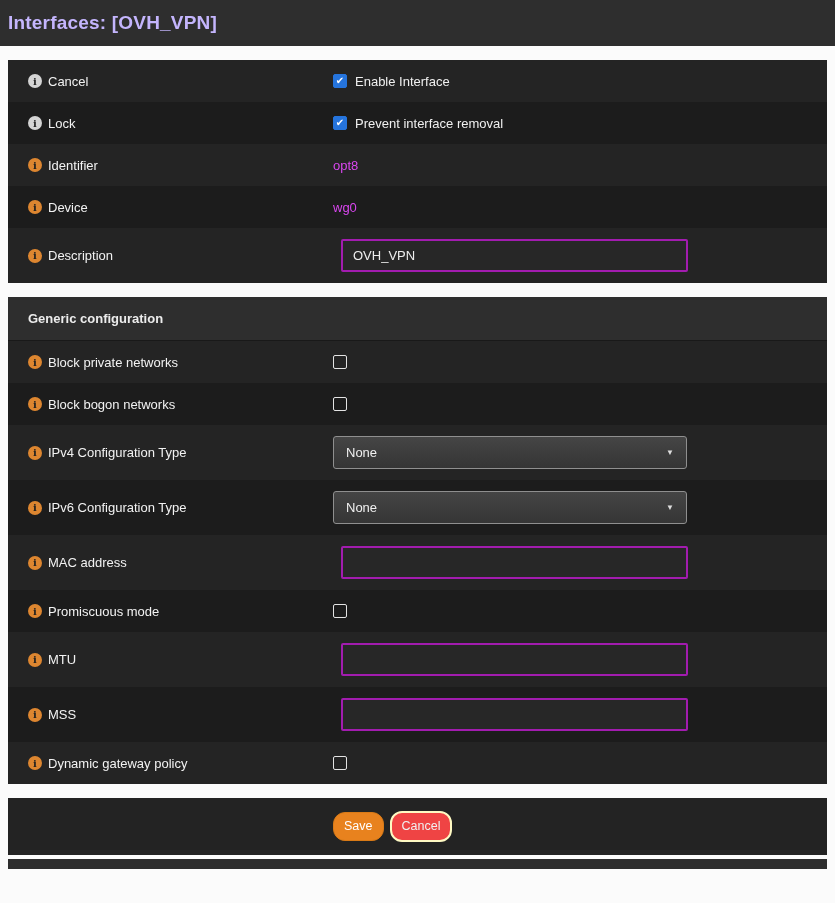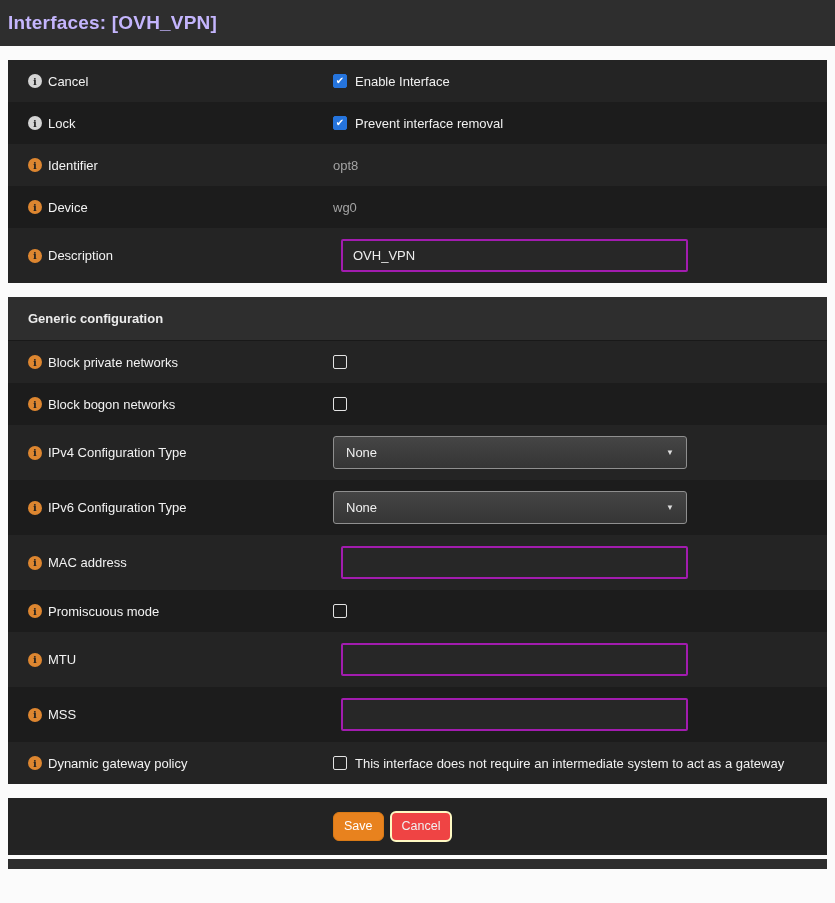--- a/index.html
+++ b/index.html
@@ -100,21 +100,21 @@
     color: #fff;
     cursor: pointer;
   }
   .checkbox.checked {
     background: #2574dd;
     border-color: #2574dd;
   }
   .cb-text { color: #f0f0f0; }
 
   
-  .static-value { color: #a3a3a3; }
+  .static-value { color: #d946ef; }
 
   
   .text-input {
     width: 347px;
     height: 33px;
     background: #272727;
     border: 2px solid #a21caf;
     border-radius: 2px;
     color: #eeeeee;
     font-size: 13px;
@@ -145,21 +145,21 @@
     padding: 13px 0 13px 325px;
     display: flex;
     align-items: center;
     gap: 6px;
     margin-bottom: 4px;
   }
   .btn {
     font-family: "Liberation Sans", sans-serif;
     font-size: 12.5px;
     padding: 6px 10px;
-    border-radius: 6px;
+    border-radius: 12px;
     cursor: pointer;
     line-height: 1.2;
   }
   .btn-save {
     background: #e8821e;
     border: 1px solid #d97a16;
     color: #ffffff;
   }
   .btn-cancel {
     background: #ef4444;
@@ -312,21 +312,20 @@
             <input type="text" class="text-input" style="">
           </div>
         </div>
         <div class="row odd">
           <div class="label-cell">
             <span class="info-icon orange">i</span>
             <span class="label-text">Dynamic gateway policy</span>
           </div>
           <div class="control-cell">
             <span class="checkbox"></span>
-            <span class="cb-text">This interface does not require an intermediate system to act as a gateway</span>
           </div>
         </div>
       </section>
     </div>
 
   <div class="panel footer-panel">
     <button class="btn btn-save">Save</button>
     <button class="btn btn-cancel">Cancel</button>
   </div>
 

